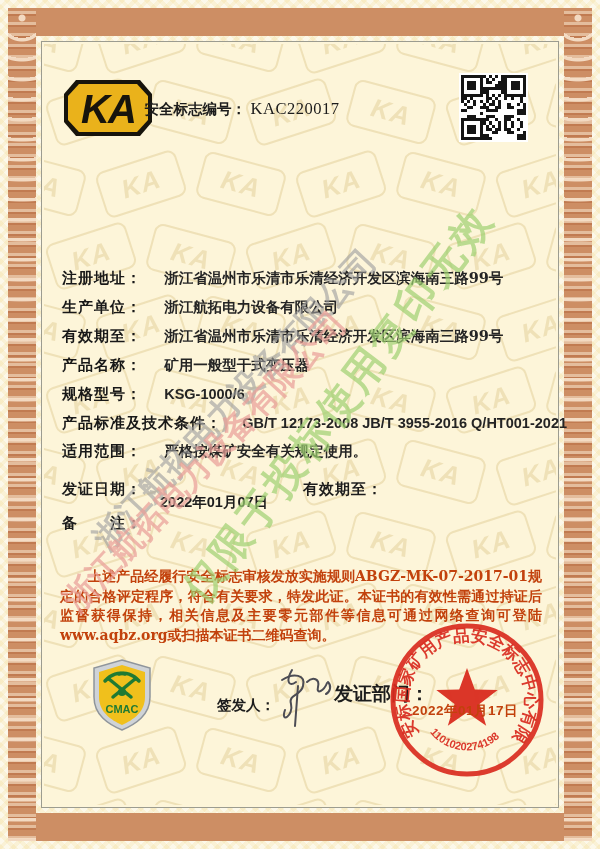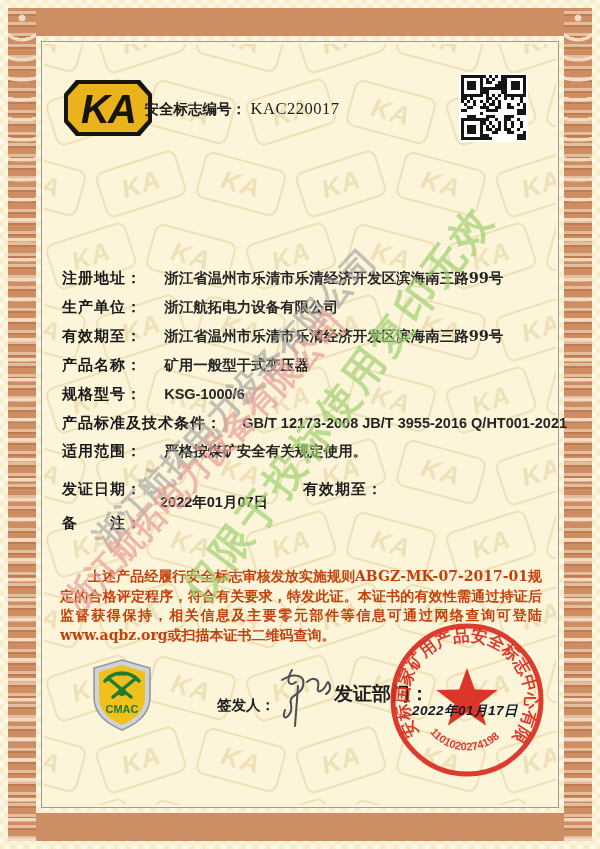--- a/index.html
+++ b/index.html
@@ -61,22 +61,22 @@
   #signature{position:absolute;left:276px;top:666px;}
   #dept{position:absolute;left:334px;top:681px;font-weight:700;font-size:19px;}
   
   .wm{position:absolute;z-index:3;white-space:nowrap;font-weight:700;pointer-events:none;
       font-family:"DejaVu Serif","Liberation Serif",serif;transform-origin:0 50%;}
   #wm-grey{left:100px;top:522px;font-size:33px;color:rgba(158,158,158,.62);transform:rotate(-47deg);}
   #wm-pink{left:70px;top:584px;font-size:33px;color:rgba(233,160,152,.72);transform:rotate(-47deg);}
   #wm-green{left:193px;top:570px;font-size:41px;letter-spacing:3px;color:rgba(158,208,112,.70);transform:rotate(-53deg);}
   
   #seal{position:absolute;left:387px;top:620px;z-index:4;}
-  #seal-date{position:absolute;left:412px;top:702px;z-index:5;font-weight:700;font-size:13.5px;color:#0f172a;
-             letter-spacing:.5px;font-style:italic;}
+  #seal-date{position:absolute;left:412px;top:702px;z-index:5;font-weight:700;font-size:13.5px;color:#c2410c;
+             letter-spacing:.5px;}
 </style>
 </head>
 <body>
 
 <div id="cert">
   <div id="outer-margin"></div>
   <div id="frame">
     <div class="lace h t"></div>
     <div class="lace h b"></div>
     <div class="lace v l"></div>

